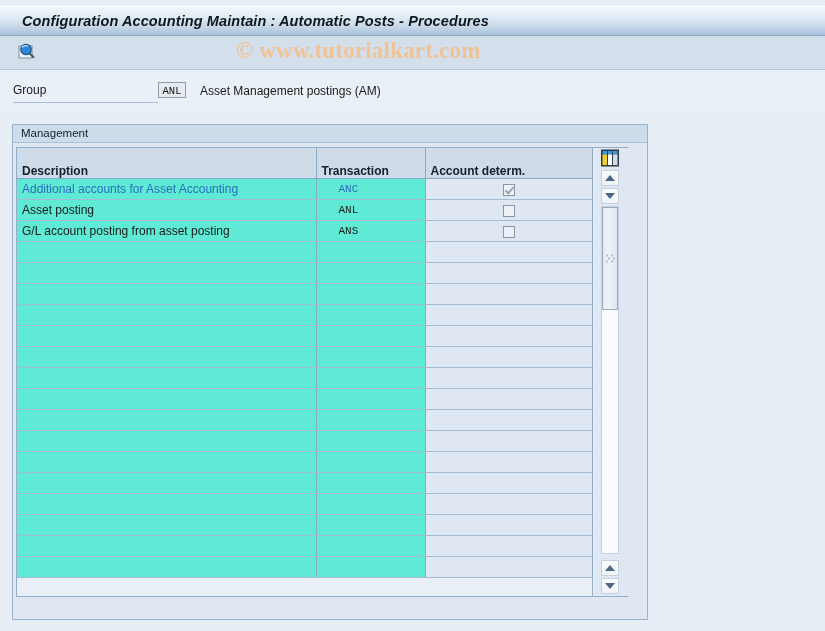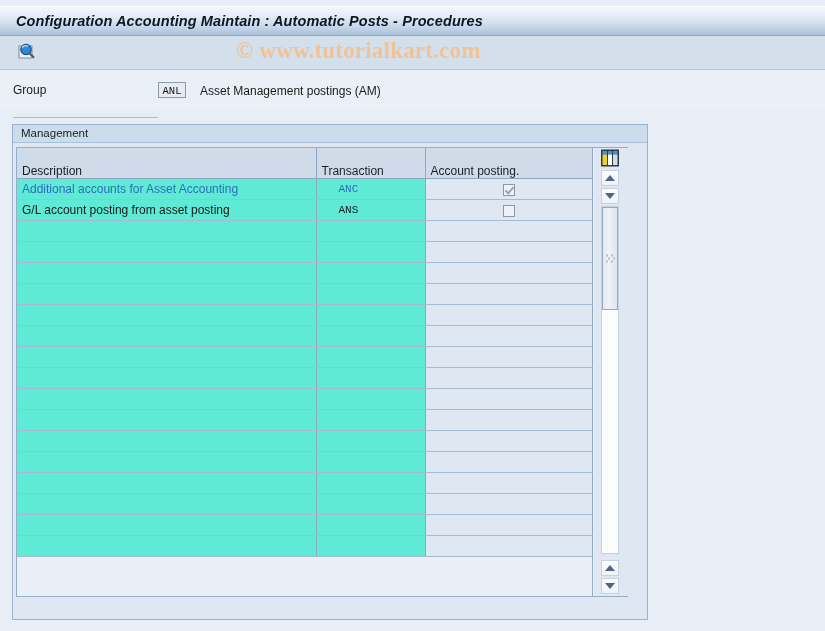--- a/index.html
+++ b/index.html
@@ -23,21 +23,21 @@
     left: 0; top: 6px;
     width: 825px; height: 30px;
     background: linear-gradient(to bottom, #f2f7fc 0%, #e2ecf6 35%, #c2d4e7 75%, #a9c0da 100%);
     border-top: 1px solid #ffffff;
     border-bottom: 1px solid #8fa9c6;
     box-sizing: border-box;
     display: flex;
     align-items: center;
   }
   .titlebar-text {
-    margin-left: 16px;
+    margin-left: 22px;
     font-style: italic;
     font-weight: bold;
     font-size: 14.5px;
     color: #10171f;
     letter-spacing: 0.1px;
     white-space: nowrap;
   }
 
   
   .toolbar {
@@ -75,21 +75,21 @@
     width: 825px; height: 40px;
     background: #eaf0f7;
   }
   .group-label {
     position: absolute;
     left: 13px; top: 13px;
     width: 145px;
     font-size: 12px;
     color: #1a1a1a;
     border-bottom: 1px solid #a9bdd4;
-    padding-bottom: 20px;
+    padding-bottom: 5px;
     box-sizing: border-box;
   }
   .group-code {
     position: absolute;
     left: 158px; top: 12px;
     width: 28px; height: 16px;
     border: 1px solid #8f9ca8;
     background: #e6ebf2;
     font-family: "Liberation Mono", monospace;
     font-size: 10.5px;
@@ -150,21 +150,21 @@
     border-collapse: collapse;
     width: 100%;
     table-layout: fixed;
     font-size: 12px;
   }
   table.tbl th {
     height: 21px;
     background: #cfdbe8;
     border-right: 1px solid #8fa8c2;
     border-bottom: 1px solid #8fa8c2;
-    font-weight: normal;
+    font-weight: bold;
     text-align: left;
     padding: 16px 0 0 5px;
     color: #15202c;
     font-size: 12px;
     box-sizing: border-box;
     white-space: nowrap;
     overflow: hidden;
   }
   table.tbl td {
     height: 21px;
@@ -300,28 +300,33 @@
       <table class="tbl">
         <colgroup>
           <col style="width:299px">
           <col style="width:109px">
           <col style="width:167px">
         </colgroup>
         <thead>
           <tr>
             <th class="c1">Description</th>
             <th class="c2h">Transaction</th>
-            <th class="c3" style="text-align:left;padding-left:5px">Account posting.</th>
+            <th class="c3" style="text-align:left;padding-left:5px">Account determ.</th>
           </tr>
         </thead>
         <tbody id="tbody">
             <tr class="active">
               <td class="c1">Additional accounts for Asset Accounting</td>
               <td class="c2">ANC</td>
               <td class="c3"><span class="cbx on"></span></td>
+            </tr>
+            <tr>
+              <td class="c1">Asset posting</td>
+              <td class="c2">ANL</td>
+              <td class="c3"><span class="cbx"></span></td>
             </tr>
             <tr>
               <td class="c1">G/L account posting from asset posting</td>
               <td class="c2">ANS</td>
               <td class="c3"><span class="cbx"></span></td>
             </tr>
             <tr>
               <td class="c1">&nbsp;</td>
               <td class="c2">&nbsp;</td>
               <td class="c3">&nbsp;</td>

